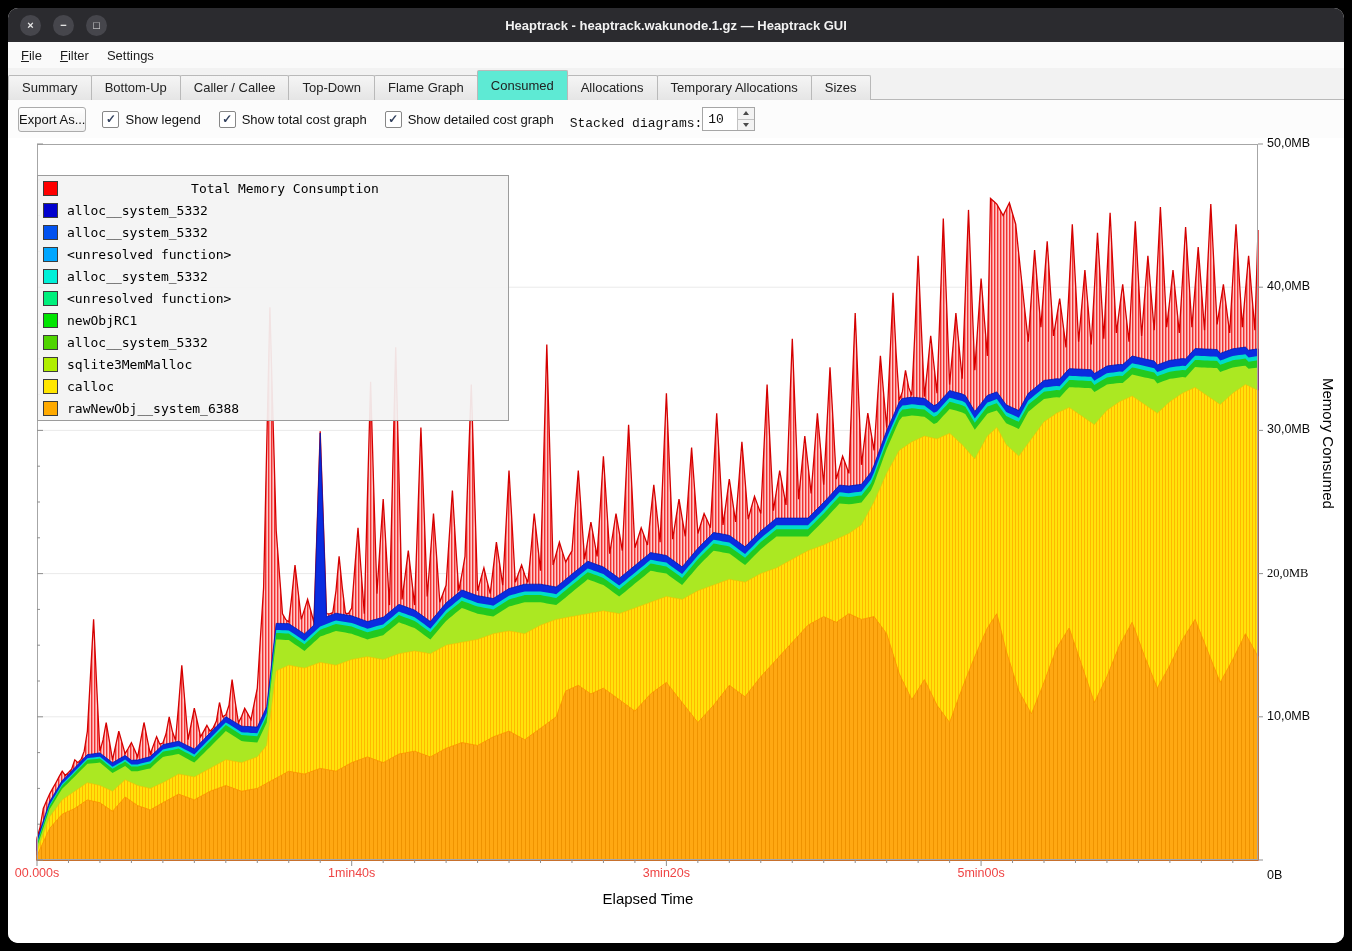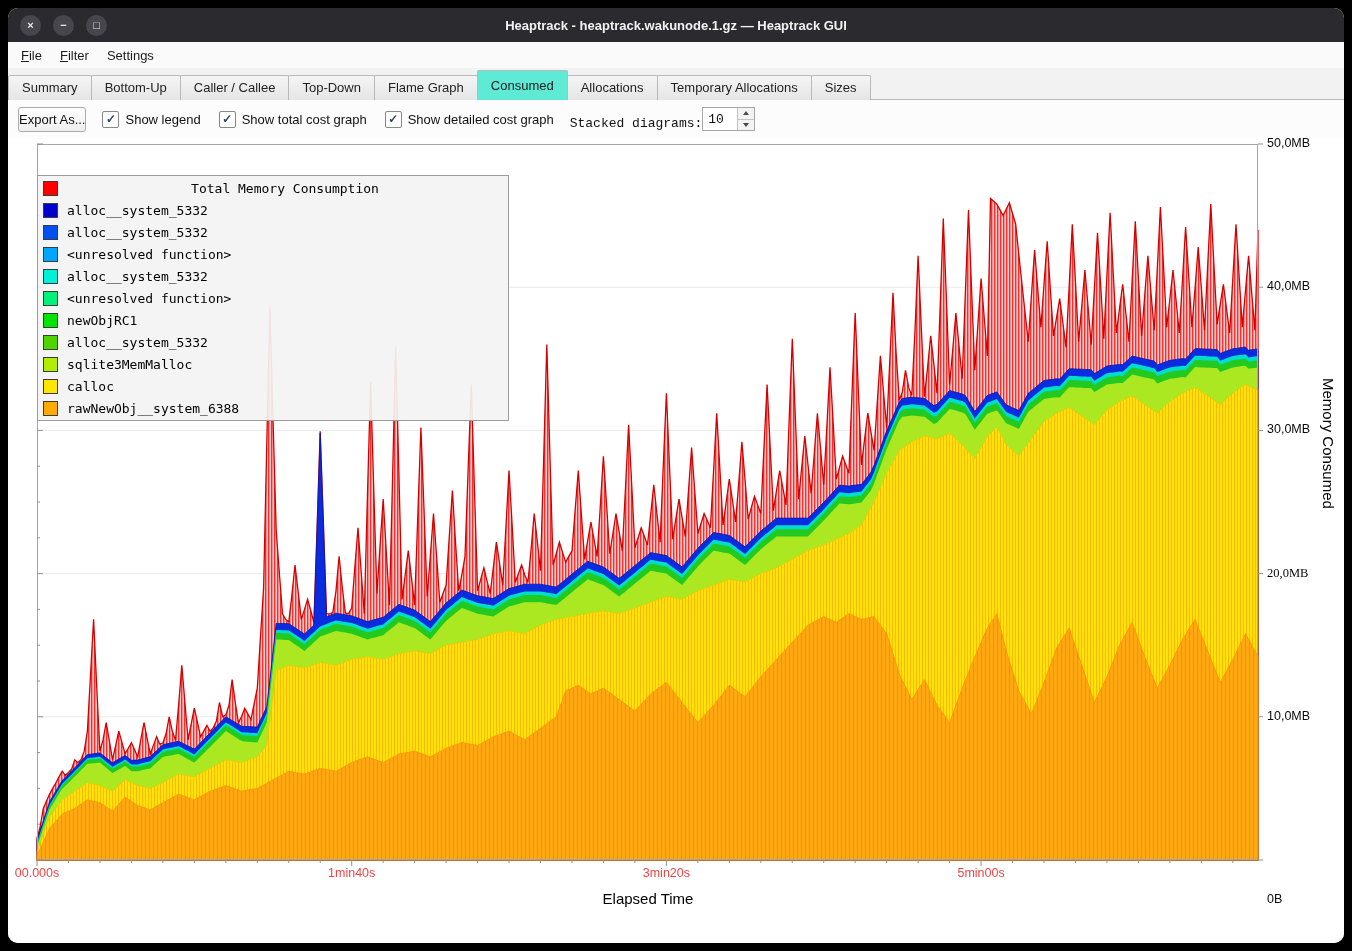--- a/index.html
+++ b/index.html
@@ -246,21 +246,21 @@
           <div class="lg-sw" style="background: rgb(255, 170, 0);"></div>
           <span>rawNewObj__system_6388</span>
         </div>
       </div>
     <div id="ylabs">
         <span class="ylab" style="left: 1259px; top: -2px;">50,0MB</span>
         <span class="ylab" style="left: 1259px; top: 141.2px;">40,0MB</span>
         <span class="ylab" style="left: 1259px; top: 284.4px;">30,0MB</span>
         <span class="ylab" style="left: 1259px; top: 427.6px; font-family: Liberation Serif, serif;">20,0MB</span>
         <span class="ylab" style="left: 1259px; top: 570.8px;">10,0MB</span>
-        <span class="ylab" style="left: 1259px; top: 754px;">0B</span>
+        <span class="ylab" style="left: 1259px; top: 730px;">0B</span>
       </div>
     <div id="xlabs">
         <span class="xlab" style="left: 29px; top: 728px;">00.000s</span>
         <span class="xlab" style="left: 343.691px; top: 728px;">1min40s</span>
         <span class="xlab" style="left: 658.381px; top: 728px;">3min20s</span>
         <span class="xlab" style="left: 973.072px; top: 728px;">5min00s</span>
       </div>
     <div class="x-axis-title">Elapsed Time</div>
     <div class="y-axis-title">Memory Consumed</div>
   </div>

